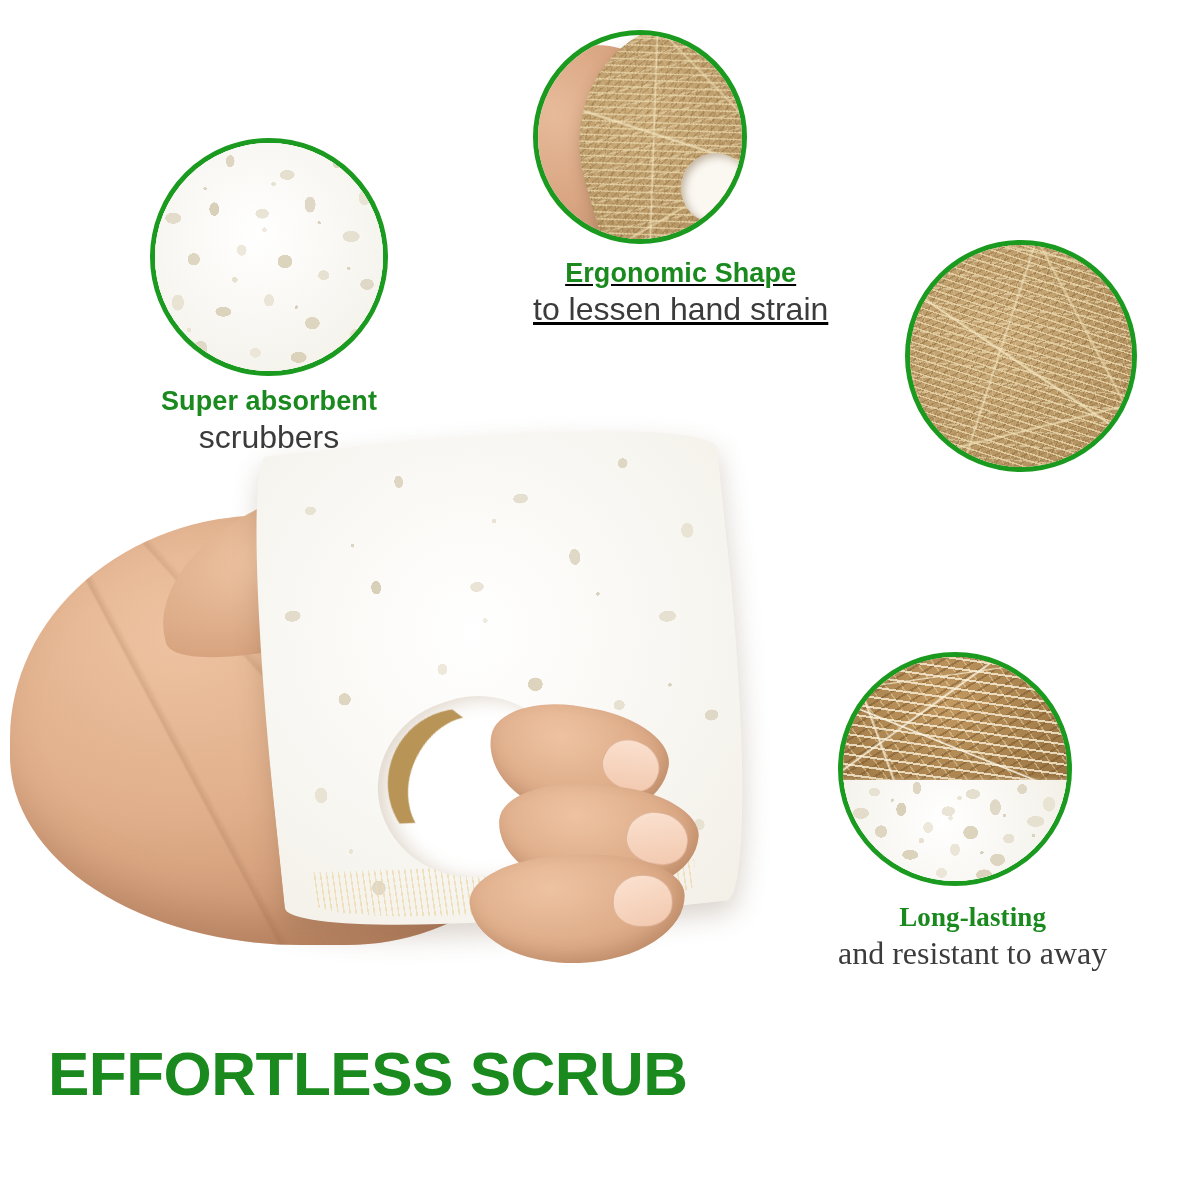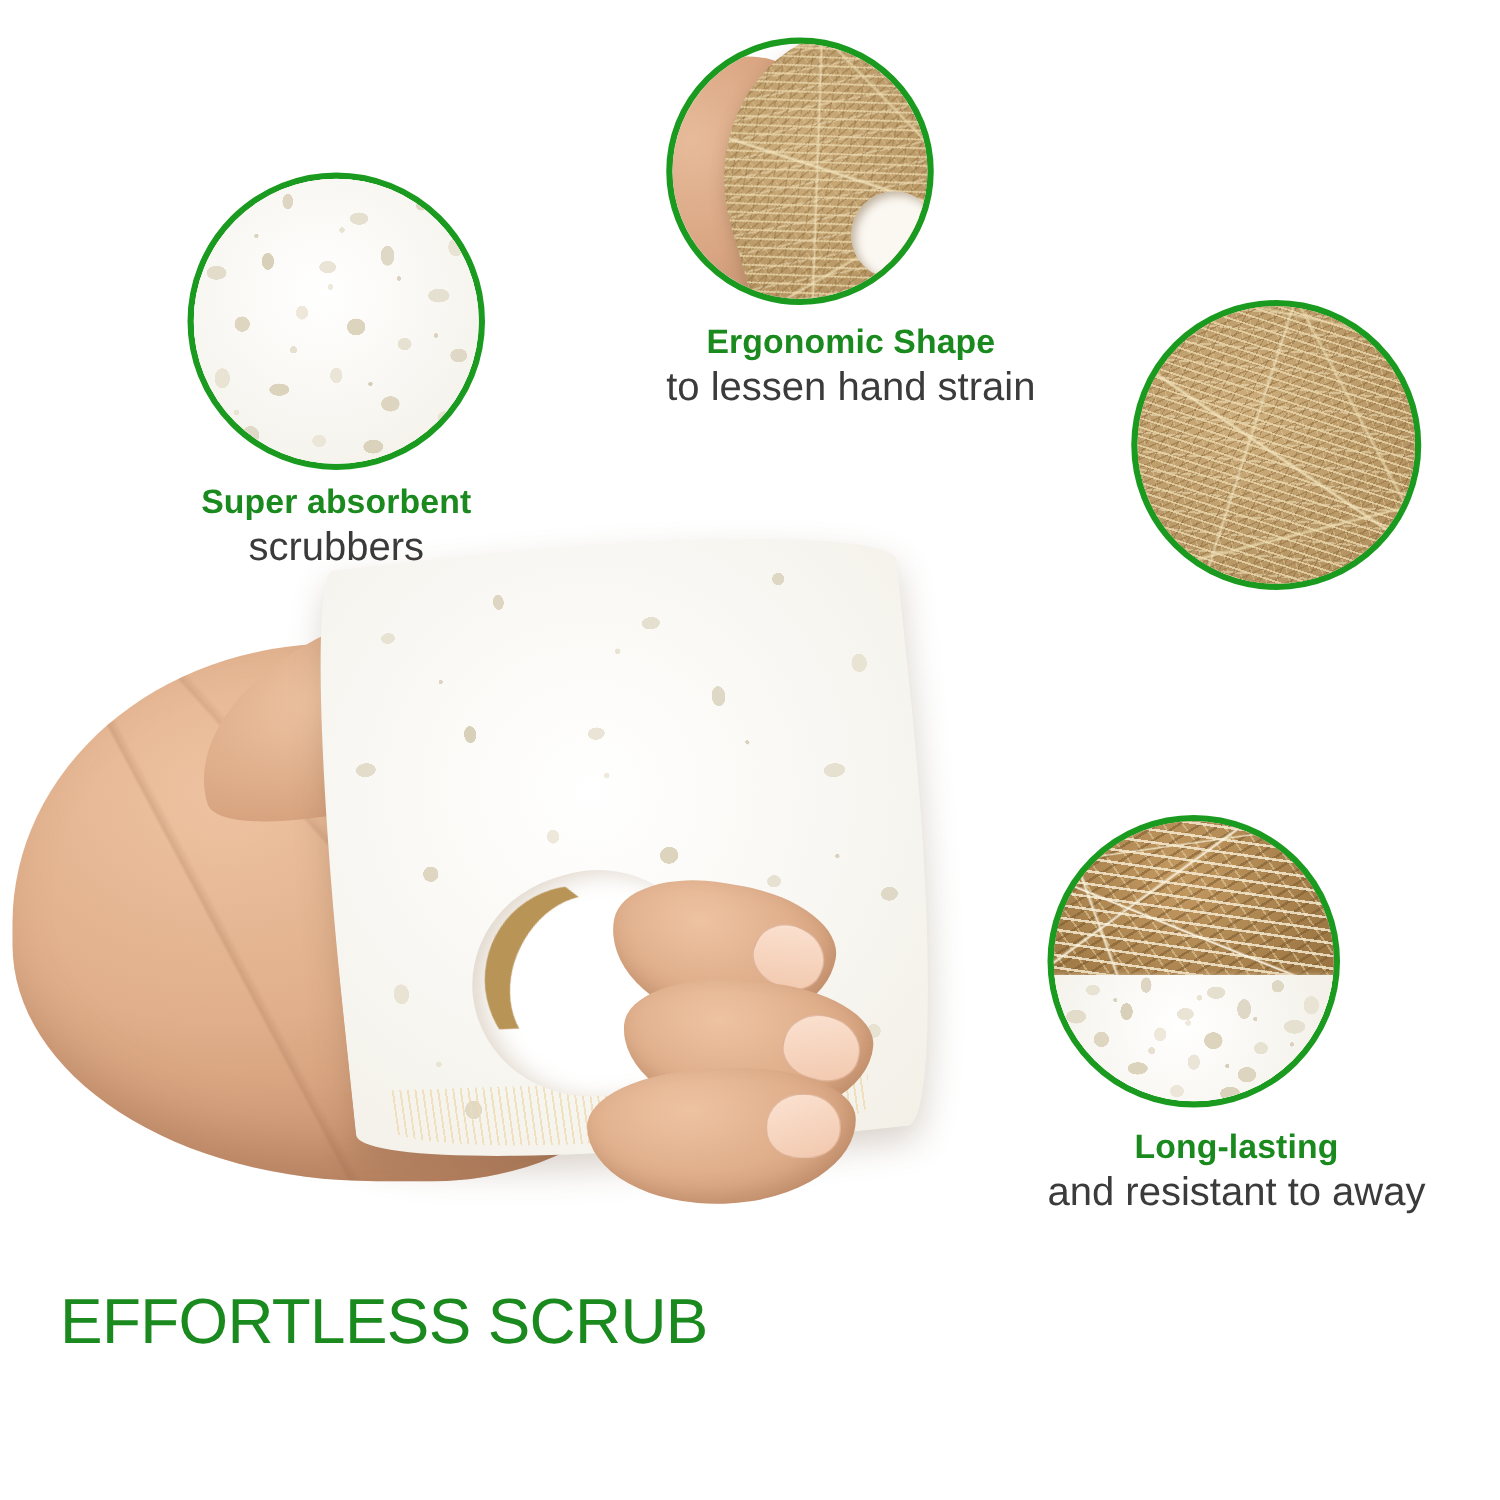--- a/index.html
+++ b/index.html
@@ -133,21 +133,21 @@
     background:
       radial-gradient(ellipse at 35% 30%, #e7bb9a 0%, #d9a582 45%, #c08f6e 80%, #ab7b5c 100%);
   }
 
   
   #c1 { left:150px; top:138px; }
   #c1 .thumb { width:238px; height:238px; }
   #c1 .caption { margin-top:10px; }
 
   
-  #c2 { left:533px; top:30px; }
+  #c2 { left:533px; top:30px;text-decoration:underline; }
   #c2 .thumb { width:214px; height:214px; }
   #c2 .caption { margin-top:14px; }
   .c2-hand{
     position:absolute; left:-22%; top:6%;
     width:92%; height:100%;
     border-radius:48% 42% 46% 52%;
     transform:rotate(-8deg);
   }
   .c2-leaf{
     position:absolute; left:18%; top:-4%;
@@ -166,21 +166,21 @@
   }
 
   
   #c3 { left:905px; top:240px; }
   #c3 .thumb { width:232px; height:232px; }
   #c3 .caption { margin-top:18px; }
 
   
   #c4 { left:838px; top:652px; }
   #c4 .thumb { width:234px; height:234px; }
-  #c4 .caption { margin-top:16px; }
+  #c4 .caption { margin-top:16px;font-family:Liberation Serif, serif; }
   .xs-top { position:absolute; left:0; right:0; top:0; height:57%; }
   .xs-bot {
     position:absolute; left:0; right:0; bottom:0; height:45%;
   }
   .xs-line{
     position:absolute; left:0; right:0; top:55%; height:5%;
     background:linear-gradient(180deg, rgba(215,190,150,.9), rgba(250,246,238,.95));
     filter:blur(2px);
   }
 
@@ -264,26 +264,27 @@
     border-bottom:10px solid transparent;
     border-top:6px solid transparent;
     border-right:4px solid transparent;
     transform:rotate(28deg);
     filter:blur(.4px);
   }
 
   
   #headline { position:absolute; left:48px; top:1030px; width:1110px; }
   .h1{
-    font-size:51px;
-    font-weight:normal;
+    font-size:62px;
+    font-weight:bold;
     color:#1a8a1e;
     letter-spacing:-0.5px;
     line-height:1.05;
     white-space:nowrap;
+    margin-top:11px;
   }
   .h2{
     margin-top:12px;
     font-size:35px;
     font-weight:400;
     color:#3b3b3b;
     letter-spacing:-0.2px;
     white-space:nowrap;
   }
 </style>

